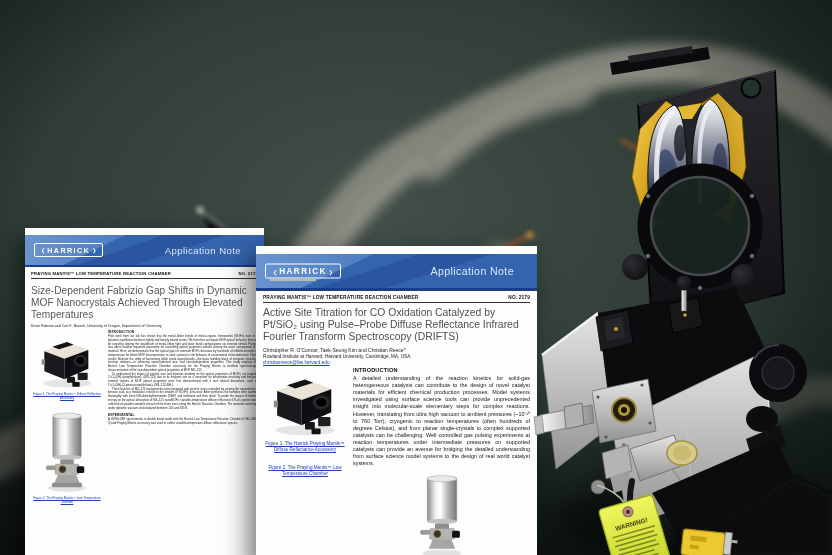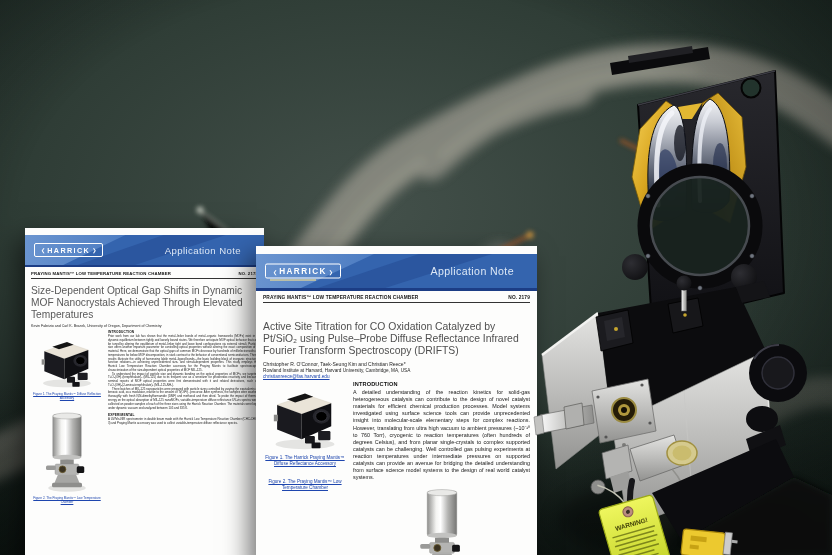--- a/index.html
+++ b/index.html
@@ -33,21 +33,21 @@
         color:#dde8f6;font-size:9.6px;font-weight:300;letter-spacing:.4px;}
   #doc2 .badge{font-size:10.6px;}
 
   .series-row{display:flex;justify-content:space-between;margin:4px 6px 0;
         font-size:4.3px;font-weight:bold;color:#141414;letter-spacing:.15px;}
   #doc2 .series-row{margin:4px 7px 0;font-size:4.8px;}
   .rule{margin:2px 6px 0;border-bottom:1.4px solid #333;}
   #doc2 .rule{margin:2px 7px 0;}
 
   .title{margin:6px 6px 0;font-size:10.2px;line-height:1.17;color:#595959;}
-  #doc2 .title{margin:18px 7px 0;font-size:10.4px;color:#4f4f4f;}
+  #doc2 .title{margin:4px 7px 0;font-size:10.4px;color:#4f4f4f;}
   .authors{margin:3px 6px 2px;font-size:3.6px;color:#222;}
   #doc2 .authors{margin:3px 7px 0;font-size:5px;color:#1d1d1d;}
   .affil{margin:1px 7px 0;font-size:4.7px;color:#1d1d1d;}
   .email{margin:1px 7px 2px;font-size:4.7px;color:#1e46ae;text-decoration:underline;width:max-content;}
 
   .cols{display:flex;gap:5px;margin:2px 6px 0;}
   #doc2 .cols{margin:2px 7px 0;gap:6px;}
   .leftcol{width:72px;flex:none;}
   #doc2 .leftcol{width:84px;}
   .rightcol{flex:1;font-size:2.9px;line-height:1.3;text-align:justify;color:#1b1b1b;}
@@ -151,21 +151,21 @@
           <span>HARRICK</span>
           <span class="chev">❯</span>
         </div>
       <div class="badge">Application Note</div>
     </div>
     <div class="series-row">
       <span>PRAYING MANTIS™ LOW TEMPERATURE REACTION CHAMBER</span>
       <span>NO. 2178</span>
     </div>
     <div class="rule"></div>
-    <div class="title">Size-Dependent Optical Gap Shifts in Dynamic MOF Nanocrystals Achieved Through Elevated Temperatures</div>
+    <div class="title">Size-Dependent Fabrizio Gap Shifts in Dynamic MOF Nanocrystals Achieved Through Elevated Temperatures</div>
     <div class="authors">Kevin Fabrizio and Carl K. Brozek, University of Oregon, Department of Chemistry</div>
     <div class="cols">
       <div class="leftcol">
         <div class="figwrap">
           <svg class="figimg1" viewBox="0 0 100 84">
             <ellipse cx="50" cy="74" rx="36" ry="6" fill="#e4e4e2"></ellipse>
             <polygon points="16,26 52,14 82,24 46,37" fill="#eae4d8" stroke="#cfc8b8" stroke-width=".5"></polygon>
             <polygon points="28,19 50,12 60,16 38,23" fill="#141414"></polygon>
             <polygon points="16,26 46,37 46,68 16,56" fill="#1a1a1f"></polygon>
             <polygon points="46,37 82,24 82,52 46,68" fill="#0f0f13"></polygon>

